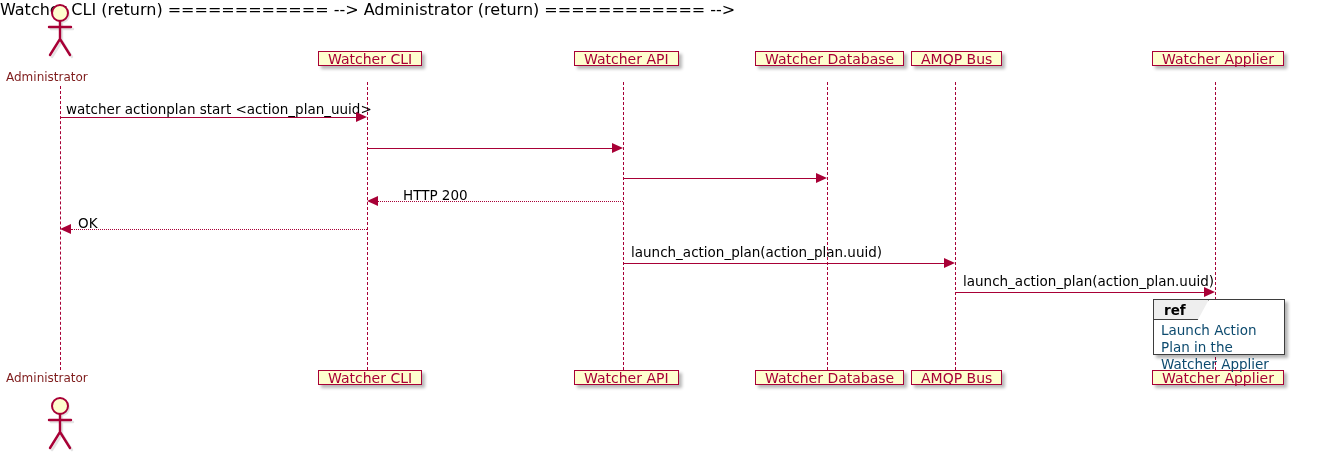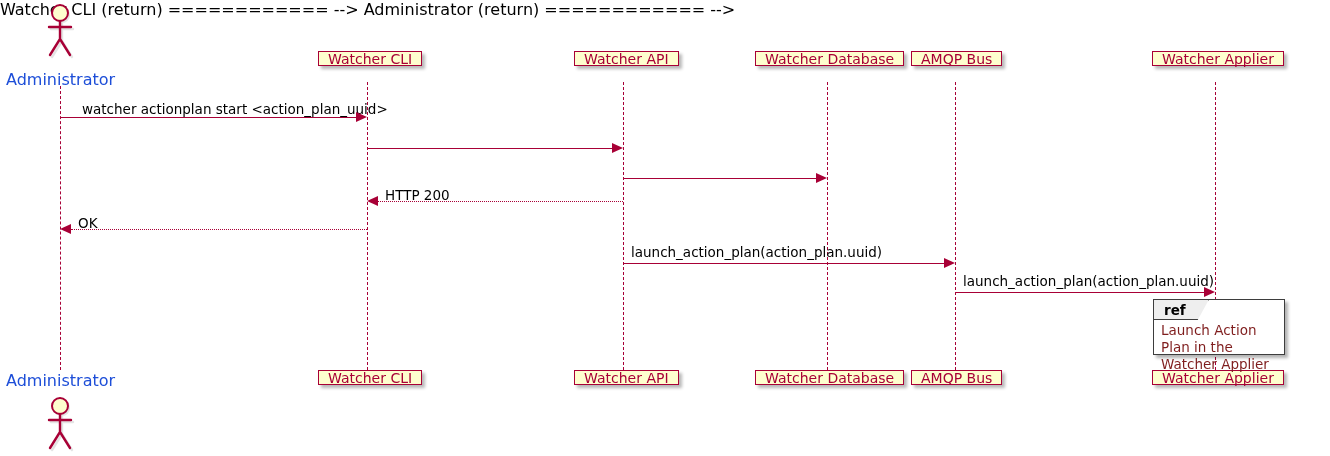--- a/index.html
+++ b/index.html
@@ -46,22 +46,22 @@
 
   
   .actor {
     position: absolute;
     width: 44px;
     height: 56px;
   }
   .actor svg { display:block; }
   .actor-label {
     position: absolute;
-    font-size: 16px;
-    color: #1d4ed8;
+    font-size: 12px;
+    color: #7f1d1d;
     white-space: nowrap;
   }
 
   
   .arrow-line {
     position: absolute;
     height: 0;
     border-top: 1.5px solid #A80036;
   }
   .arrow-line.dotted {
@@ -110,21 +110,21 @@
     font-size: 13.5px;
     font-weight: bold;
     color: #000000;
     clip-path: polygon(0 0, 100% 0, calc(100% - 11px) 100%, 0 100%);
   }
   .ref-body {
     position: absolute;
     left: 7px;
     top: 22px;
     font-size: 13.5px;
-    color: #7f1d1d;
+    color: #0c4a6e;
     line-height: 1.25;
     white-space: pre-line;
   }
 </style>
 </head>
 <body>
 
 <div id="diagram">
 
   
@@ -189,34 +189,34 @@
     <span>Watcher Database</span>
   </div>
   <div class="participant bottom" style="left:911px; top:370px;">
     <span>AMQP Bus</span>
   </div>
   <div class="participant bottom" style="left:1152px; top:370px;">
     <span>Watcher Applier</span>
   </div>
 
   
-  <div class="msg-label" style="left:66px; top:103px;margin-left:16px;">watcher actionplan start &lt;action_plan_uuid&gt;</div>
+  <div class="msg-label" style="left:66px; top:103px;">watcher actionplan start &lt;action_plan_uuid&gt;</div>
   <div class="arrow-line" style="left:60px; top:117px; width:297px;"></div>
   <div class="arrow-head right" style="left:356px; top:112px;"></div>
 
   
   <div class="arrow-line" style="left:367px; top:148px; width:246px;"></div>
   <div class="arrow-head right" style="left:612px; top:143px;"></div>
 
   
   <div class="arrow-line" style="left:623px; top:178px; width:194px;"></div>
   <div class="arrow-head right" style="left:816px; top:173px;"></div>
 
    Watcher CLI (return) ============ --&gt;
-  <div class="msg-label" style="left:385px; top:189px;">HTTP 200</div>
+  <div class="msg-label" style="left:403px; top:189px;">HTTP 200</div>
   <div class="arrow-line dotted" style="left:378px; top:201px; width:245px;"></div>
   <div class="arrow-head left" style="left:367px; top:196px;"></div>
 
    Administrator (return) ============ --&gt;
   <div class="msg-label" style="left:78px; top:217px;">OK</div>
   <div class="arrow-line dotted" style="left:71px; top:229px; width:296px;"></div>
   <div class="arrow-head left" style="left:60px; top:224px;"></div>
 
   
   <div class="msg-label" style="left:631px; top:246px;">launch_action_plan(action_plan.uuid)</div>

